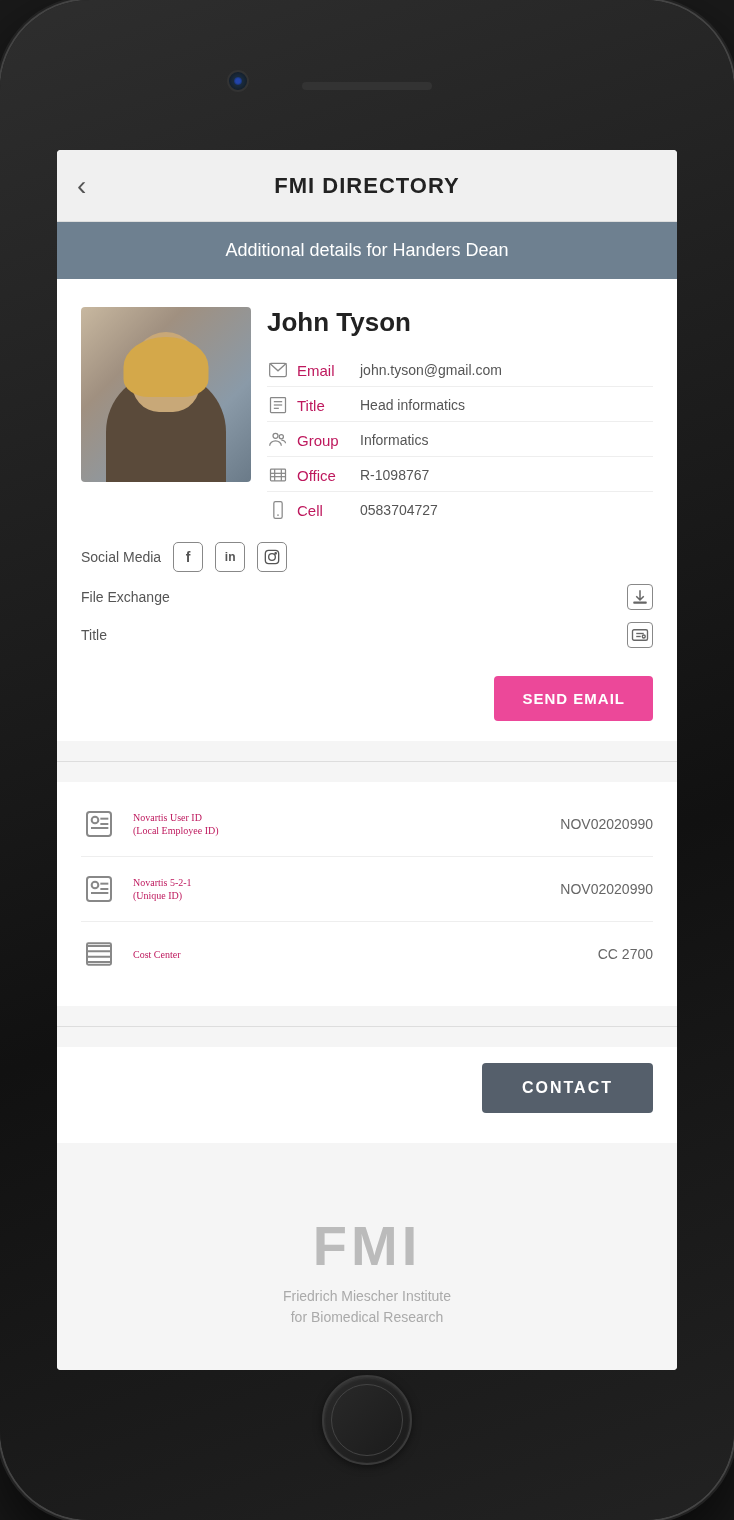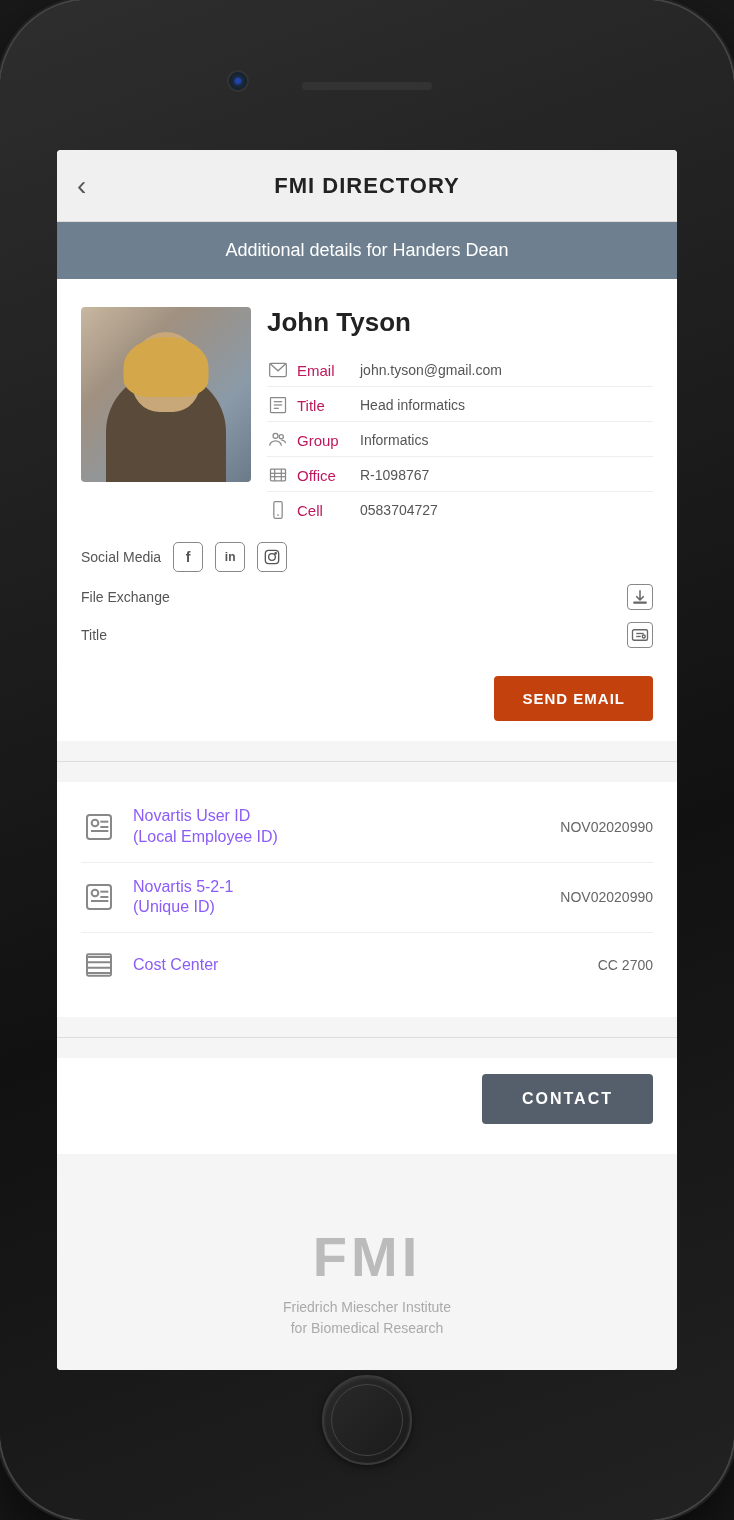--- a/index.html
+++ b/index.html
@@ -269,21 +269,21 @@
       border: 1.5px solid #888;
       border-radius: 4px;
       display: flex;
       align-items: center;
       justify-content: center;
       color: #666;
       cursor: pointer;
     }
 
     .send-email-btn {
-      background: #c2410c;
+      background: #ec4899;
       color: #fff;
       border: none;
       padding: 14px 28px;
       font-size: 15px;
       font-weight: 600;
       letter-spacing: 1px;
       border-radius: 4px;
       cursor: pointer;
       float: right;
       margin-top: 10px;
@@ -316,24 +316,25 @@
     .id-icon {
       width: 36px;
       height: 36px;
       display: flex;
       align-items: center;
       justify-content: center;
       color: #888;
     }
     .id-label {
       flex: 1;
-      font-size: 16px;
-      color: #8b5cf6;
+      font-size: 10px;
+      color: #be185d;
       font-weight: 500;
       line-height: 1.3;
+      font-family: Liberation Serif, serif;
     }
     .id-value {
       font-size: 14px;
       color: #666;
     }
 
     .contact-section {
       background: #fff;
       padding: 16px 24px 30px;
       margin-top: 4px;

